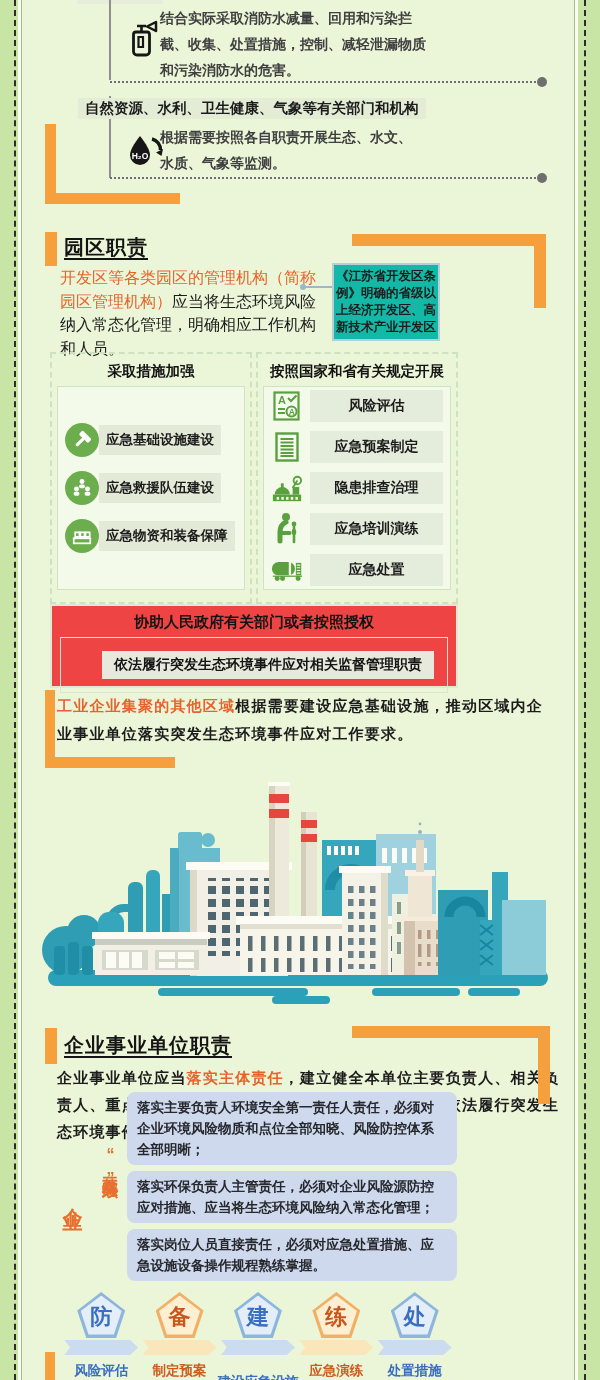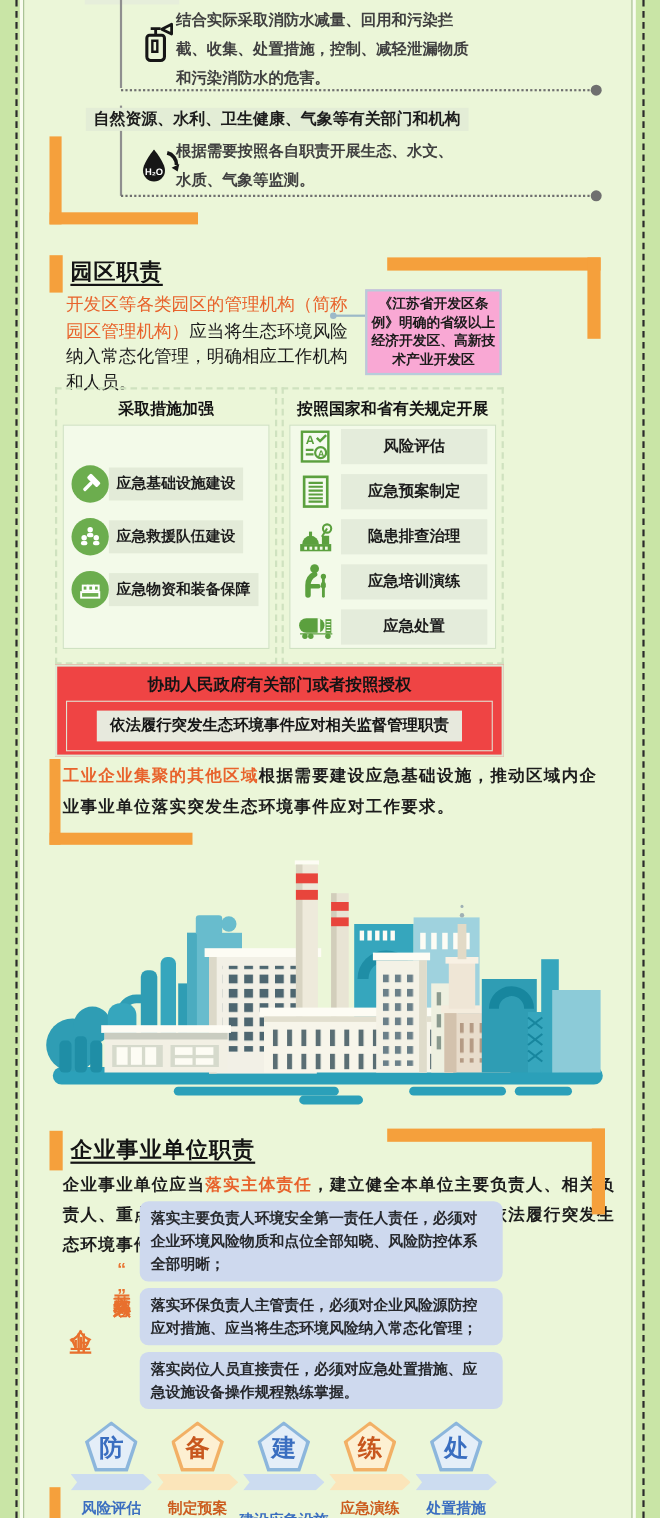--- a/index.html
+++ b/index.html
@@ -27,42 +27,42 @@
   
   .sec-block { position:absolute; width:12px; background:#f5a03c; }
   .sec-title { position:absolute; font-size:20px; font-weight:bold; color:#141414; letter-spacing:1px;
                text-decoration:underline; text-underline-offset:4px; }
 
   .hl { color:#e8632c; }
 
   #park-intro { position:absolute; left:60px; top:266px; width:260px; font-size:16px; font-weight:normal; line-height:23.5px; color:#1c1c1c; }
   #callout-line { position:absolute; left:304px; top:286px; width:28px; height:2px; background:#9cb9c8; }
   #callout-line::before { content:""; position:absolute; left:-4px; top:-2px; width:6px; height:6px; border-radius:50%; background:#9cb9c8; }
-  #callout { position:absolute; left:332px; top:263px; width:124px; height:78px; border:2px solid #b7cdda; background:#f9a8d4;
+  #callout { position:absolute; left:332px; top:263px; width:108px; height:78px; border:2px solid #b7cdda; background:#14b8a6;
              display:flex; align-items:center; justify-content:center; text-align:center;
              font-size:12.5px; font-weight:bold; line-height:17px; color:#1c1c1c; padding:2px; }
 
   
   .col { position:absolute; top:352px; width:202px; height:252px; border:2px dashed #cfe2bf; padding:5px; }
   #col-left { left:50px; } #col-right { left:256px; }
   .col-title { text-align:center; font-size:14.5px; font-weight:bold; color:#141414; padding:3px 0 5px; }
   .col-inner { background:#f3fae9; border:1px solid #cfe2c2; height:204px; display:flex; flex-direction:column; justify-content:center; padding:6px 7px; }
   #col-left .col-inner { gap:14px; }
   #col-right .col-inner { gap:7px; }
   .m-row { display:flex; align-items:center; }
   .m-icon { width:34px; height:34px; border-radius:50%; background:#6cad4e; flex:none; display:flex; align-items:center; justify-content:center; }
   .m-label { background:#e3ebd8; font-size:13.5px; font-weight:bold; padding:6px 7px; white-space:nowrap; color:#1c1c1c; }
   .c-row { display:flex; align-items:center; gap:7px; }
   .c-icon { width:32px; height:34px; flex:none; display:flex; align-items:center; justify-content:center; }
   .c-label { flex:1; background:#e4ecdb; text-align:center; font-size:14px; font-weight:bold; padding:7px 2px; color:#1c1c1c; }
 
   
   #assist { position:absolute; left:50px; top:604px; width:408px; height:84px; background:#ef4444; border:2px solid #dfe9d5; padding:5px 8px; }
   #assist-title { text-align:center; font-size:15px; font-weight:bold; color:#141414; padding:2px 0 5px; }
-  #assist-inner { border:1px solid #e2e2d2; padding:8px; display:flex; justify-content:center; }
+  #assist-inner { border:1px solid #e2e2d2; padding:13px; display:flex; justify-content:flex-end; }
   #assist-bar { background:#e7e9dd; font-size:14px; font-weight:bold; color:#141414; padding:5px 12px; white-space:nowrap; }
 
   .para { position:absolute; font-size:15px; font-weight:bold; line-height:28px; letter-spacing:1.2px; color:#1c1c1c; }
 
   
   .vtext { position:absolute; writing-mode:vertical-rl; text-orientation:upright; font-weight:bold; color:#e8702e; }
   #v-company { left:60px; top:1192px; font-size:20px; letter-spacing:4px; }
   #v-slogan { left:99px; top:1146px; font-size:16px; letter-spacing:1px; }
   #req-list { position:absolute; left:127px; top:1092px; width:330px; display:flex; flex-direction:column; gap:6px; }
   .req { background:#ced9ee; border-radius:8px; padding:5px 10px; font-size:13.5px; font-weight:bold; line-height:21px; color:#26282c; }

